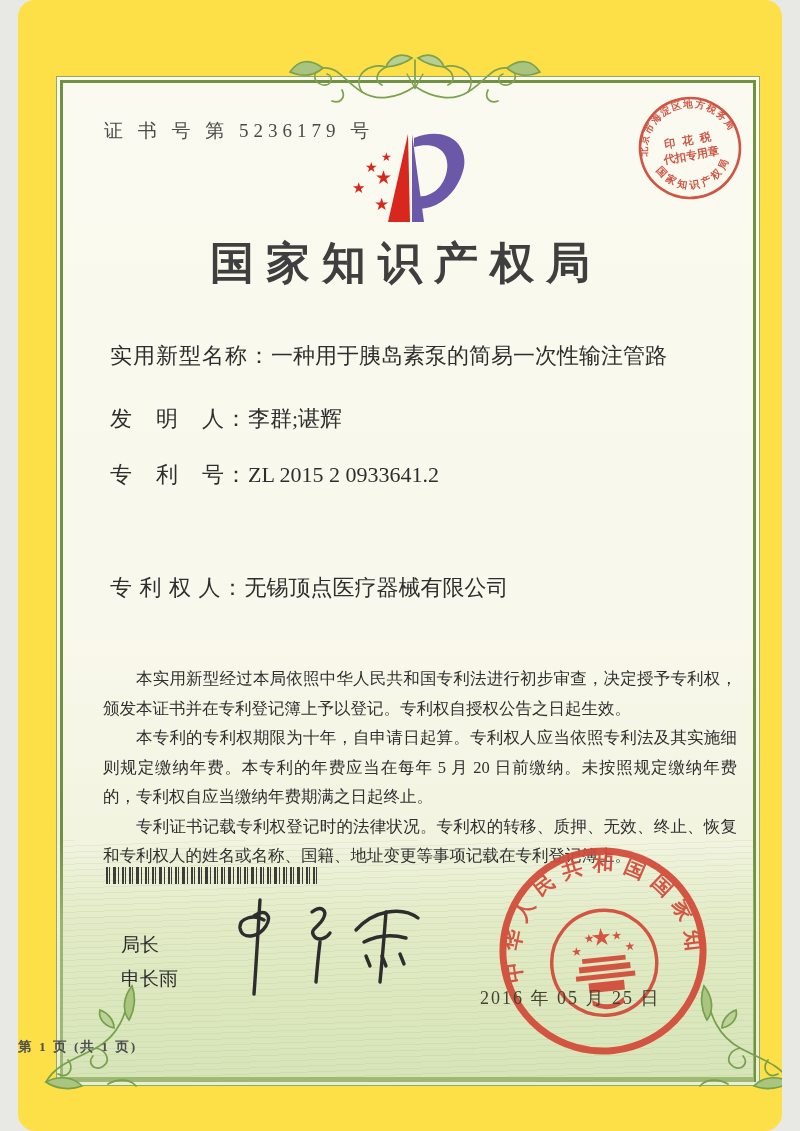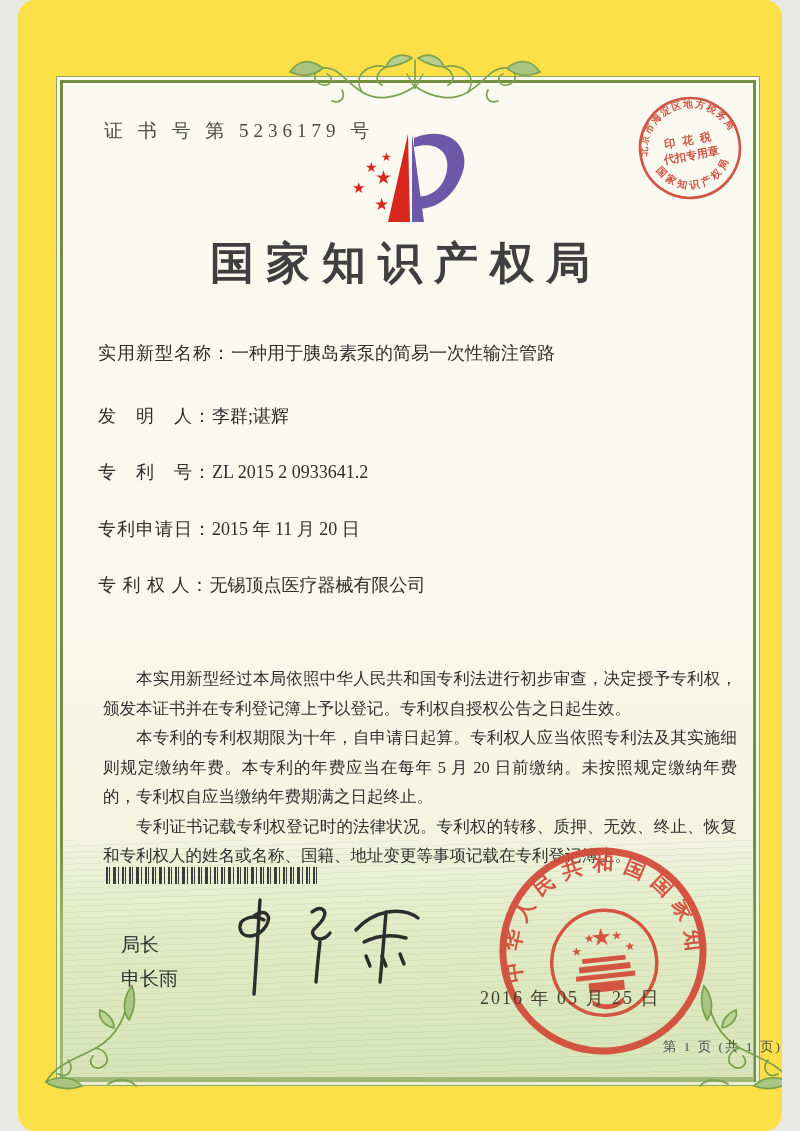--- a/index.html
+++ b/index.html
@@ -28,21 +28,21 @@
     position:absolute;left:86px;top:118px;font-size:19px;color:#4a4a4a;letter-spacing:5px;
   }
   .title{
     position:absolute;left:0;top:234px;width:100%;text-align:center;
     font-size:44px;font-weight:bold;color:#3f3f3f;letter-spacing:12px;text-indent:12px;
   }
   .logo{position:absolute;left:330px;top:126px;width:132px;height:108px;}
   
   .tax-stamp{position:absolute;left:616px;top:92px;width:112px;height:112px;transform:rotate(-10deg);opacity:.92;}
   
-  .field{position:absolute;left:80px;font-size:18px;color:#2e2e2e;white-space:nowrap;}
+  .field{position:absolute;left:92px;font-size:22px;color:#2e2e2e;white-space:nowrap;}
   .field .lbl{letter-spacing:1px;}
   .f1{top:341px}.f2{top:404px}.f3{top:460px}.f4{top:517px}.f5{top:573px}.f6{top:630px}
   
   .body-text{position:absolute;left:85px;top:664px;width:634px;font-size:16.5px;line-height:29.5px;color:#2f2f2f;text-align:justify;font-family:Liberation Serif, serif;}
   .body-text p{margin:0;text-indent:2em;}
   
   .barcode{
     position:absolute;left:88px;top:867px;width:212px;height:17px;opacity:.85;
     background:repeating-linear-gradient(90deg,
       #1d1d1d 0 2px,transparent 2px 3px,
@@ -52,21 +52,21 @@
       #1d1d1d 16px 18px,transparent 18px 19px,
       #1d1d1d 19px 20px,transparent 20px 23px);
   }
   
   .sig-block{position:absolute;left:103px;top:928px;font-size:19px;color:#2c2c2c;line-height:34px;}
   .sig-svg{position:absolute;left:196px;top:890px;width:212px;height:118px;}
   
   .seal{position:absolute;left:476px;top:842px;width:218px;height:218px;transform:rotate(-6deg);opacity:.93;}
   .seal-date{position:absolute;left:462px;top:986px;font-size:18px;letter-spacing:2px;color:#46402f;white-space:nowrap;}
   
-  .footer{position:absolute;left:0;top:1038px;width:100%;text-align:right;font-size:13.5px;letter-spacing:2px;color:#4f4f4f;}
+  .footer{position:absolute;left:0;top:1038px;width:100%;text-align:left;font-size:13.5px;letter-spacing:2px;color:#4f4f4f;font-weight:bold;}
   
   .ornament-top{position:absolute;left:268px;top:46px;width:258px;height:58px;}
   .flourish{position:absolute;width:102px;height:106px;}
   .flourish.left{left:20px;top:984px;}
   .flourish.right{left:678px;top:984px;transform:scaleX(-1);}
 </style>
 </head>
 <body>
 
 <div class="page">
@@ -147,21 +147,20 @@
     <text x="27" y="58" font-size="19" fill="#d8271d">★</text>
     <text x="4" y="67" font-size="15" fill="#d8271d">★</text>
     <text x="26" y="84" font-size="17" fill="#d8271d">★</text>
   </svg>
 
   <div class="title">国家知识产权局</div>
 
   <div class="field f1"><span class="lbl">实用新型名称：</span><span>一种用于胰岛素泵的简易一次性输注管路</span></div>
   <div class="field f2"><span class="lbl">发　明　人：</span><span>李群;谌辉</span></div>
   <div class="field f3"><span class="lbl">专　利　号：</span><span>ZL 2015 2 0933641.2</span></div>
-  <div class="field f4"><span class="lbl">专利申请日：</span><span>2015 年 11 月 20 日</span></div>
   <div class="field f5"><span class="lbl">专 利 权 人：</span><span>无锡顶点医疗器械有限公司</span></div>
 
   <div class="body-text">
     <p>本实用新型经过本局依照中华人民共和国专利法进行初步审查，决定授予专利权，颁发本证书并在专利登记簿上予以登记。专利权自授权公告之日起生效。</p>
     <p>本专利的专利权期限为十年，自申请日起算。专利权人应当依照专利法及其实施细则规定缴纳年费。本专利的年费应当在每年 5 月 20 日前缴纳。未按照规定缴纳年费的，专利权自应当缴纳年费期满之日起终止。</p>
     <p>专利证书记载专利权登记时的法律状况。专利权的转移、质押、无效、终止、恢复和专利权人的姓名或名称、国籍、地址变更等事项记载在专利登记簿上。</p>
   </div>
 
   <div class="barcode"></div>
 

